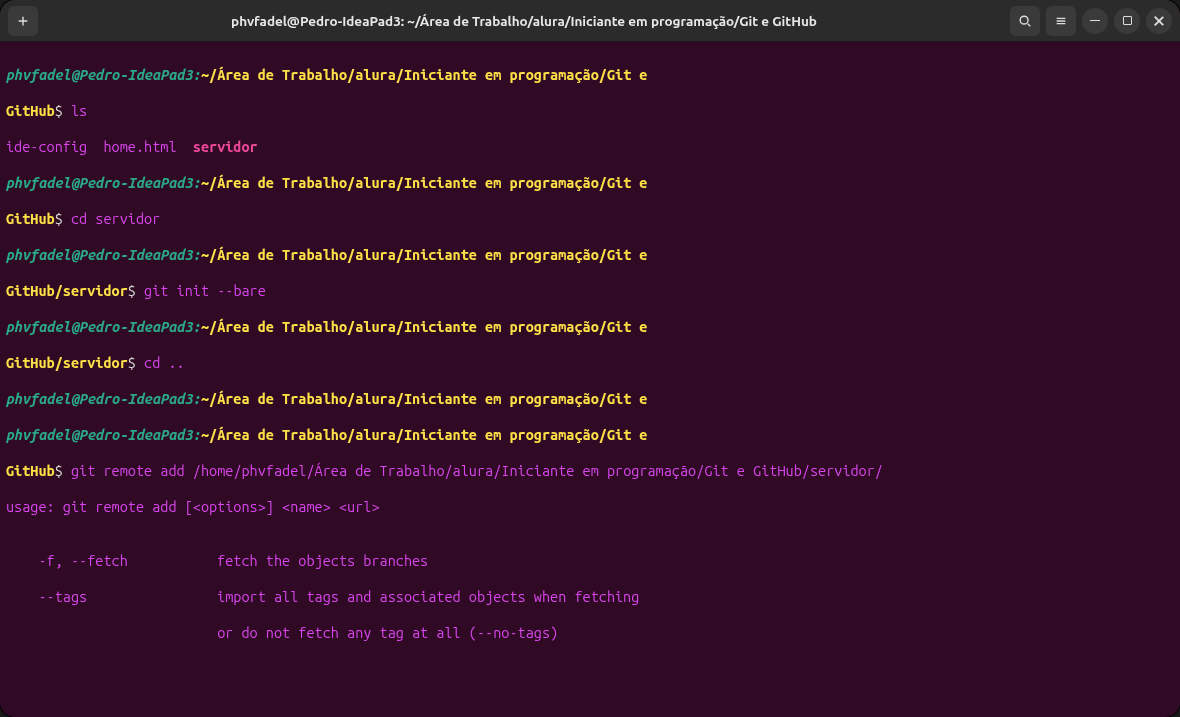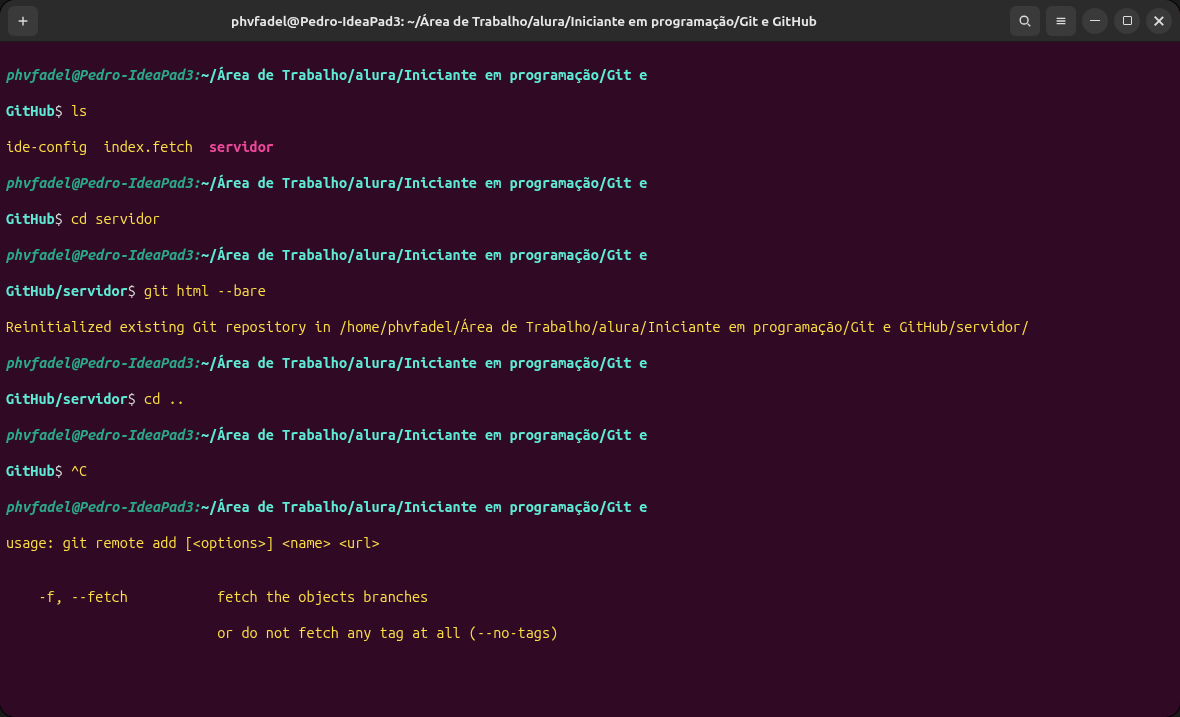--- a/index.html
+++ b/index.html
@@ -76,23 +76,23 @@
     background: #300a24;
     color: #d6d6d0;
     padding: 6px 6px;
     line-height: 18px;
     font-size: 14.5px;
     white-space: pre;
     overflow: hidden;
   }
   .line { white-space: pre-wrap; word-break: break-all; }
   .user { color: #2aa889; font-weight: bold; font-style: italic; } 
-  .path { color: #5eead4; font-weight: bold; } 
+  .path { color: #fde047; font-weight: bold; } 
   .dollar { color: #d6d6d0; }
-  .cmd { color: #fde047; }
+  .cmd { color: #d946ef; }
   .dir { color: #ec4899; font-weight: bold; }
 </style>
 </head>
 <body>
 
 <div class="window">
 
   <div class="titlebar">
     <div class="tb-left">
       <div class="tb-btn">
@@ -122,34 +122,34 @@
         </div>
       <div class="tb-btn circ close">
           <div class="x"></div>
         </div>
     </div>
   </div>
 
   <div class="terminal">
 <div class="line"><span class="user">phvfadel@Pedro-IdeaPad3</span><span class="user">:</span><span class="path">~/Área de Trabalho/alura/Iniciante em programação/Git e </span></div>
 <div class="line"><span class="path">GitHub</span><span class="dollar">$ </span><span class="cmd">ls</span></div>
-<div class="line"><span class="cmd">ide-config  index.fetch  </span><span class="dir">servidor</span></div>
+<div class="line"><span class="cmd">ide-config  home.html  </span><span class="dir">servidor</span></div>
 <div class="line"><span class="user">phvfadel@Pedro-IdeaPad3</span><span class="user">:</span><span class="path">~/Área de Trabalho/alura/Iniciante em programação/Git e </span></div>
 <div class="line"><span class="path">GitHub</span><span class="dollar">$ </span><span class="cmd">cd servidor</span></div>
 <div class="line"><span class="user">phvfadel@Pedro-IdeaPad3</span><span class="user">:</span><span class="path">~/Área de Trabalho/alura/Iniciante em programação/Git e </span></div>
-<div class="line"><span class="path">GitHub/servidor</span><span class="dollar">$ </span><span class="cmd">git html --bare</span></div>
-<div class="line"><span class="cmd">Reinitialized existing Git repository in /home/phvfadel/Área de Trabalho/alura/Iniciante em programação/Git e GitHub/servidor/</span></div>
+<div class="line"><span class="path">GitHub/servidor</span><span class="dollar">$ </span><span class="cmd">git init --bare</span></div>
 <div class="line"><span class="user">phvfadel@Pedro-IdeaPad3</span><span class="user">:</span><span class="path">~/Área de Trabalho/alura/Iniciante em programação/Git e </span></div>
 <div class="line"><span class="path">GitHub/servidor</span><span class="dollar">$ </span><span class="cmd">cd ..</span></div>
 <div class="line"><span class="user">phvfadel@Pedro-IdeaPad3</span><span class="user">:</span><span class="path">~/Área de Trabalho/alura/Iniciante em programação/Git e </span></div>
-<div class="line"><span class="path">GitHub</span><span class="dollar">$ </span><span class="cmd">^C</span></div>
 <div class="line"><span class="user">phvfadel@Pedro-IdeaPad3</span><span class="user">:</span><span class="path">~/Área de Trabalho/alura/Iniciante em programação/Git e </span></div>
+<div class="line"><span class="path">GitHub</span><span class="dollar">$ </span><span class="cmd">git remote add /home/phvfadel/Área de Trabalho/alura/Iniciante em programação/Git e GitHub/servidor/</span></div>
 <div class="line"><span class="cmd">usage: git remote add [&lt;options&gt;] &lt;name&gt; &lt;url&gt;</span></div>
 <div class="line"><span class="cmd"></span></div>
 <div class="line"><span class="cmd">    -f, --fetch           fetch the objects branches</span></div>
+<div class="line"><span class="cmd">    --tags                import all tags and associated objects when fetching</span></div>
 <div class="line"><span class="cmd">                          or do not fetch any tag at all (--no-tags)</span></div>
 
 
 
 
 
 <div class="line"><span class="cmd"></span></div>
 
 
 

